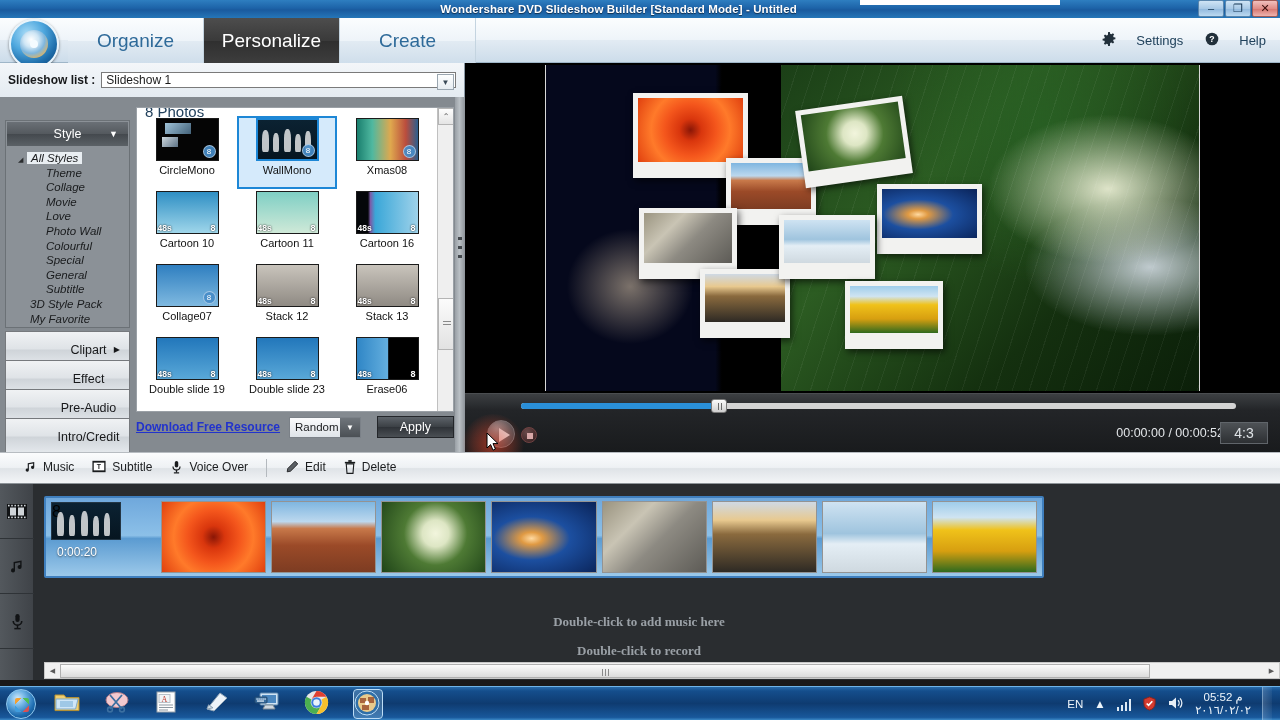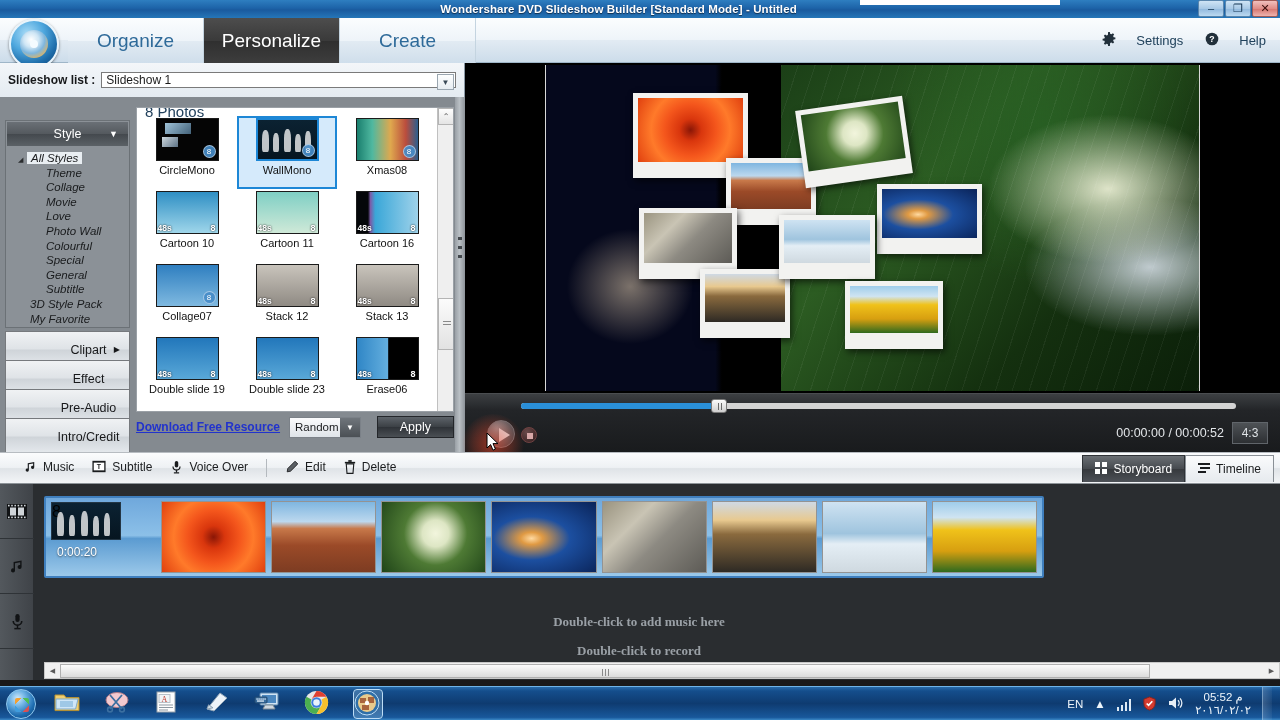--- a/index.html
+++ b/index.html
@@ -320,23 +320,23 @@
     position:absolute; left: 56px; top: 33px; width: 16px; height: 16px; border-radius:50%;
     background: radial-gradient(circle at 35% 30%, #6a4a4a 0%, #4a2f2f 60%, #2e1d1d 100%);
     border: 1px solid #704242;
   }
   .stopbtn:after { content:""; position:absolute; left:5px; top:5px; width:6px; height:6px; background:#d8a8a8; }
   .timecode {
     position:absolute; right: 56px; top: 32px; color:#e2e5e8; font-size:12.5px;
     font-family:"Liberation Sans", sans-serif;
   }
   .ratio {
-    position:absolute; right: 12px; top: 28px; width: 36px; height: 22px;
+    position:absolute; right: 12px; top: 28px; width: 48px; height: 22px;
     background: linear-gradient(to bottom,#4e5256,#2d3033); border:1px solid #60656a;
-    color:#dfe3e6; font-size:12px; display:flex; align-items:center; justify-content:center;
+    color:#dfe3e6; font-size:14px; display:flex; align-items:center; justify-content:center;
   }
   .cursor-glow {
     position: absolute; left: 462px; top: 414px; width: 62px; height: 60px; border-radius: 50%;
     background: radial-gradient(circle, rgba(255,70,40,.55) 0%, rgba(255,80,50,.22) 45%, rgba(255,90,60,0) 72%);
     pointer-events:none;
   }
   .cursor-arrow { position: absolute; left: 486px; top: 432px; width: 14px; height: 20px; }
 
   
   .toolstrip {
@@ -763,39 +763,20 @@
     </div>
     <div class="tsbtn">
       <span><svg width="12" height="14" viewBox="0 0 14 16">
             <rect x="1" y="2" width="12" height="1.8" fill="#1a1c1e"></rect>
             <rect x="5" y="0" width="4" height="2" fill="#1a1c1e"></rect>
             <path d="M2.6 4.4h8.8l-.9 11H3.5z" fill="none" stroke="#1a1c1e" stroke-width="1.3"></path>
           </svg></span>
       <span>Delete</span>
     </div>
 
-    <div class="viewtabs">
-      <div class="vtab active">
-        <span><svg width="12" height="12" viewBox="0 0 12 12">
-              <rect x="0" y="0" width="5" height="5" fill="#fff"></rect>
-              <rect x="7" y="0" width="5" height="5" fill="#fff"></rect>
-              <rect x="0" y="7" width="5" height="5" fill="#fff"></rect>
-              <rect x="7" y="7" width="5" height="5" fill="#fff"></rect>
-            </svg></span>
-        <span>Storyboard</span>
-      </div>
-      <div class="vtab">
-        <span><svg width="12" height="12" viewBox="0 0 12 12">
-              <rect x="0" y="1" width="12" height="2" fill="#1a1c1e"></rect>
-              <rect x="2" y="5" width="10" height="2" fill="#1a1c1e"></rect>
-              <rect x="0" y="9" width="8" height="2" fill="#1a1c1e"></rect>
-            </svg></span>
-        <span>Timeline</span>
-      </div>
-    </div>
   </div>
 
   <div class="bottom">
     <div class="railicons">
       <div class="railicon">
         <svg width="20" height="15" viewBox="0 0 20 15">
             <rect x="0" y="0" width="20" height="15" fill="#111315"></rect>
             <rect x="3" y="3.5" width="6" height="8" fill="#cfd4d8"></rect>
             <rect x="11" y="3.5" width="6" height="8" fill="#cfd4d8"></rect>
             <g fill="#cfd4d8">

